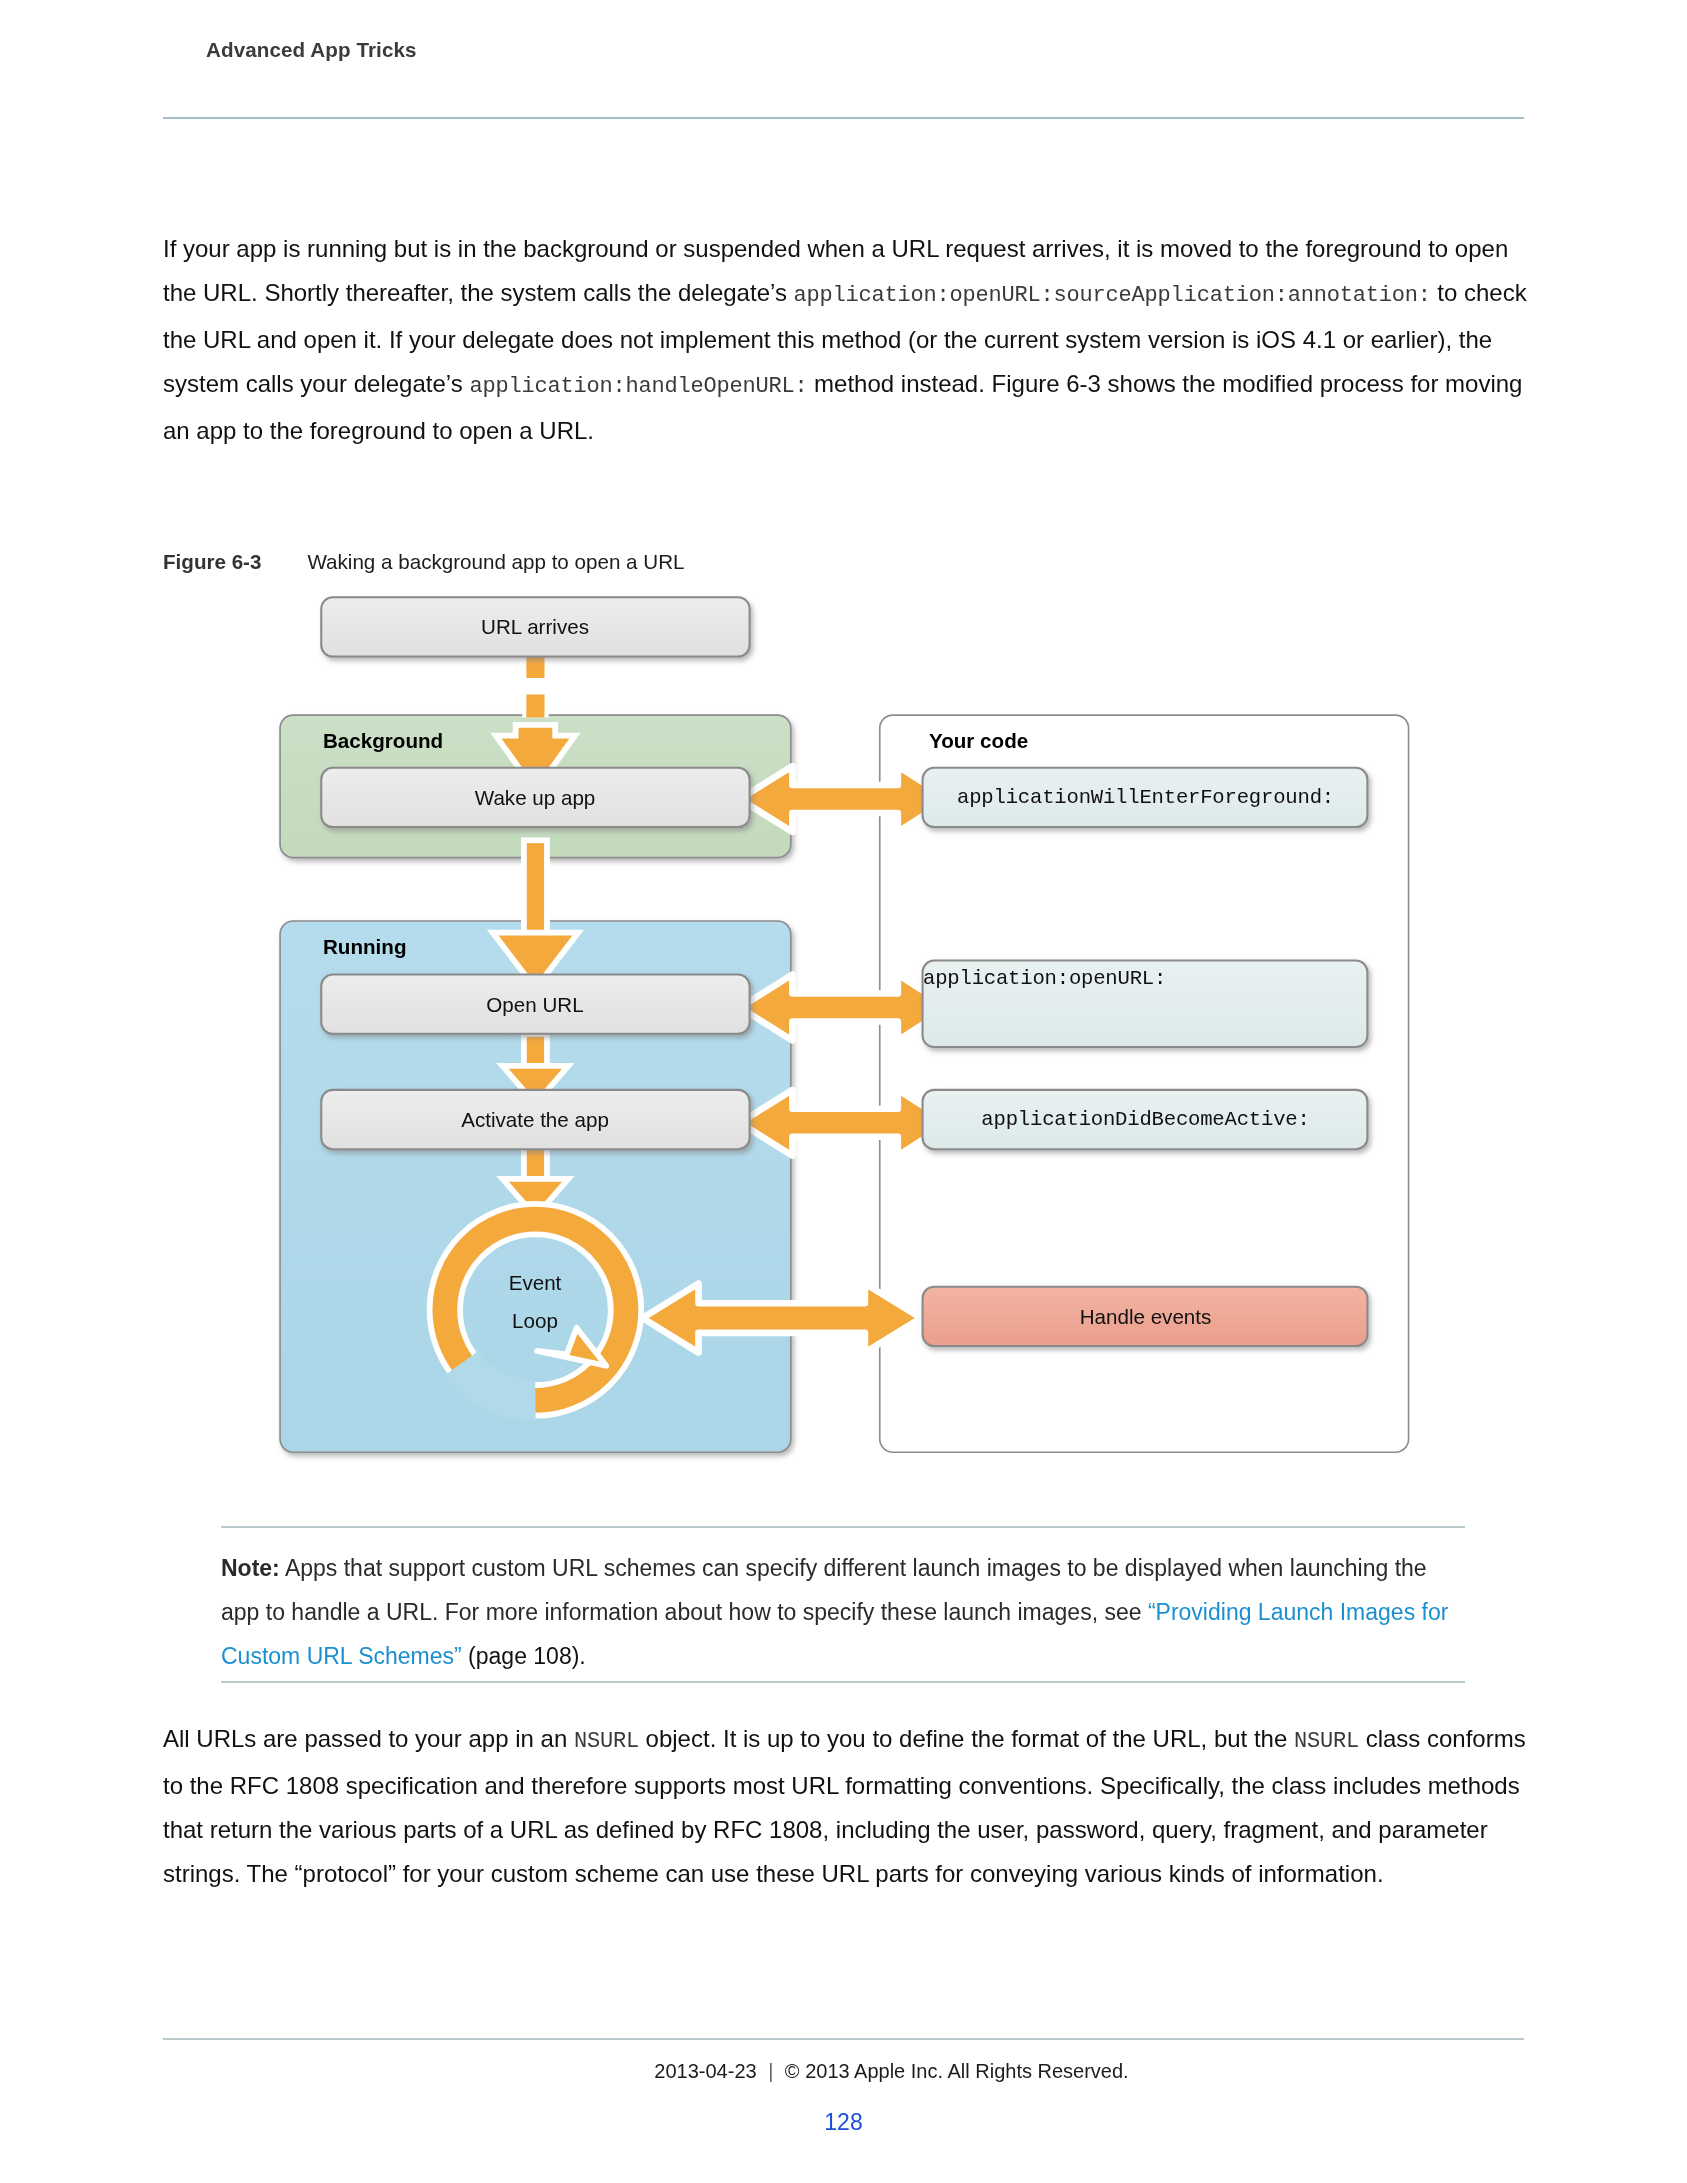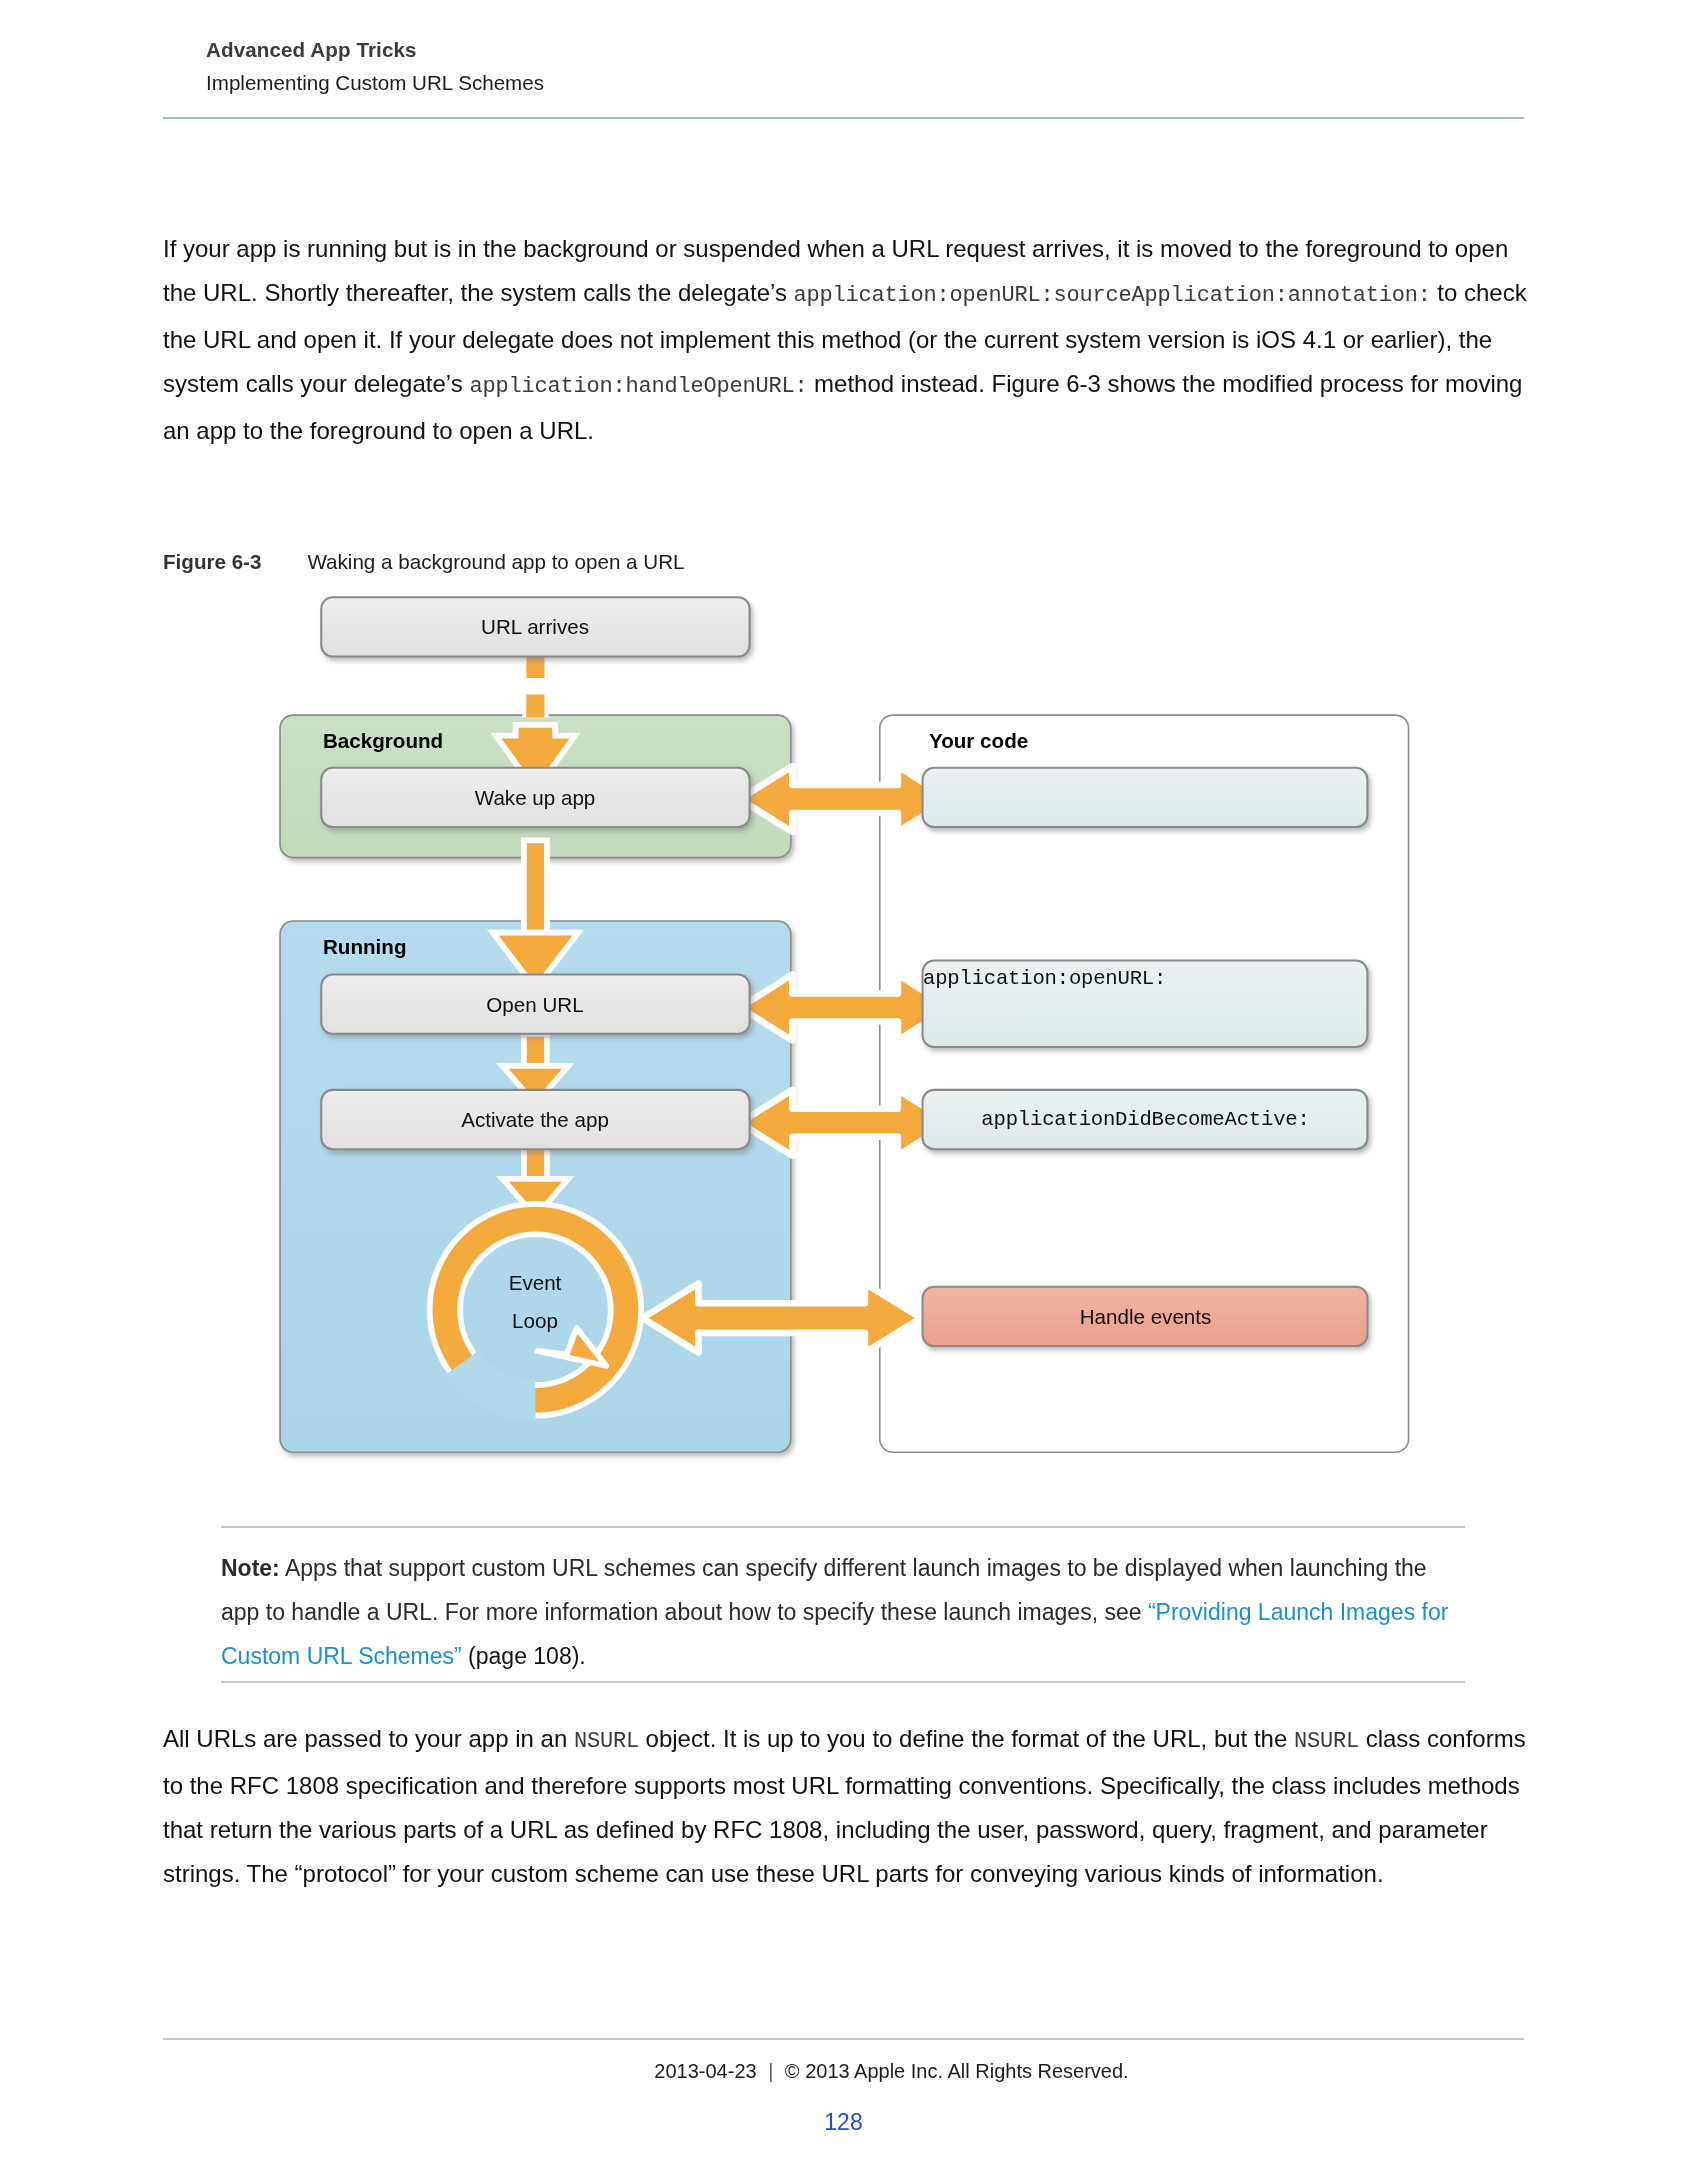--- a/index.html
+++ b/index.html
@@ -181,21 +181,20 @@
     color: #1d4ed8;
   }
 </style>
 </head>
 <body>
 
 <div class="page">
 
   <div class="header">
     <div class="header-title">Advanced App Tricks</div>
-    <div class="header-sub">Implementing Custom URL Schemes</div>
   </div>
   <div class="header-rule"></div>
 
   <div class="para para-1"><span>If your app is running but is in the background or suspended when a URL request arrives, it is moved to the foreground to open the URL. Shortly thereafter, the system calls the delegate’s </span><span class="mono">application:openURL:sourceApplication:annotation:</span><span> to check the URL and open it. If your delegate does not implement this method (or the current system version is iOS 4.1 or earlier), the system calls your delegate’s </span><span class="mono">application:handleOpenURL:</span><span> method instead. Figure 6-3 shows the modified process for moving an app to the foreground to open a URL.</span></div>
 
   <div class="fig-caption"><b>Figure 6-3</b><span class="cap-text">Waking a background app to open a URL</span></div>
 
   <div class="figure">
   <svg width="1687" height="2183" viewBox="0 0 2048 2650" xmlns="http://www.w3.org/2000/svg">
     <defs>
@@ -325,20 +324,21 @@
   <div class="group-title" style="left:929px; top:729px;">Your code</div>
 
   <div class="node-label" style="left:321px; top:597px; width:428px; height:59px;border-radius:19px;">URL arrives</div>
   <div class="node-label" style="left:321px; top:768px; width:428px; height:59px;text-align:right;">Wake up app</div>
   <div class="node-label" style="left:321px; top:975px; width:428px; height:59px;">Open URL</div>
   <div class="node-label" style="left:321px; top:1090px; width:428px; height:59px;">Activate the app</div>
 
   <div class="node-label" style="left:461px; top:1270px; width:148px; height:38px; display:block; text-align:center;">Event</div>
   <div class="node-label" style="left:461px; top:1308px; width:148px; height:38px; display:block; text-align:center;">Loop</div>
 
+  <div class="node-label mono-box" style="left:923px; top:768px; width:445px; height:59px;">applicationWillEnterForeground:</div>
   <div class="node-label mono-box" style="left:923px; top:966px; width:445px; height:38px; display:block; text-align:left;">application:openURL:</div>
   <div class="node-label mono-box" style="left:923px; top:1090px; width:445px; height:59px;">applicationDidBecomeActive:</div>
   <div class="node-label" style="left:923px; top:1287px; width:445px; height:59px;">Handle events</div>
 
   <div class="note-rule"></div>
   <div class="note"><b>Note:</b><span> Apps that support custom URL schemes can specify different launch images to be displayed when launching the app to handle a URL. For more information about how to specify these launch images, see </span><span class="link">“Providing Launch Images for Custom URL Schemes”</span><span class="pg"> (page 108).</span></div>
   <div class="note-rule bottom"></div>
 
   <div class="para para-2"><span>All URLs are passed to your app in an </span><span class="mono">NSURL</span><span> object. It is up to you to define the format of the URL, but the </span><span class="mono">NSURL</span><span> class conforms to the RFC 1808 specification and therefore supports most URL formatting conventions. Specifically, the class includes methods that return the various parts of a URL as defined by RFC 1808, including the user, password, query, fragment, and parameter strings. The “protocol” for your custom scheme can use these URL parts for conveying various kinds of information.</span></div>
 

